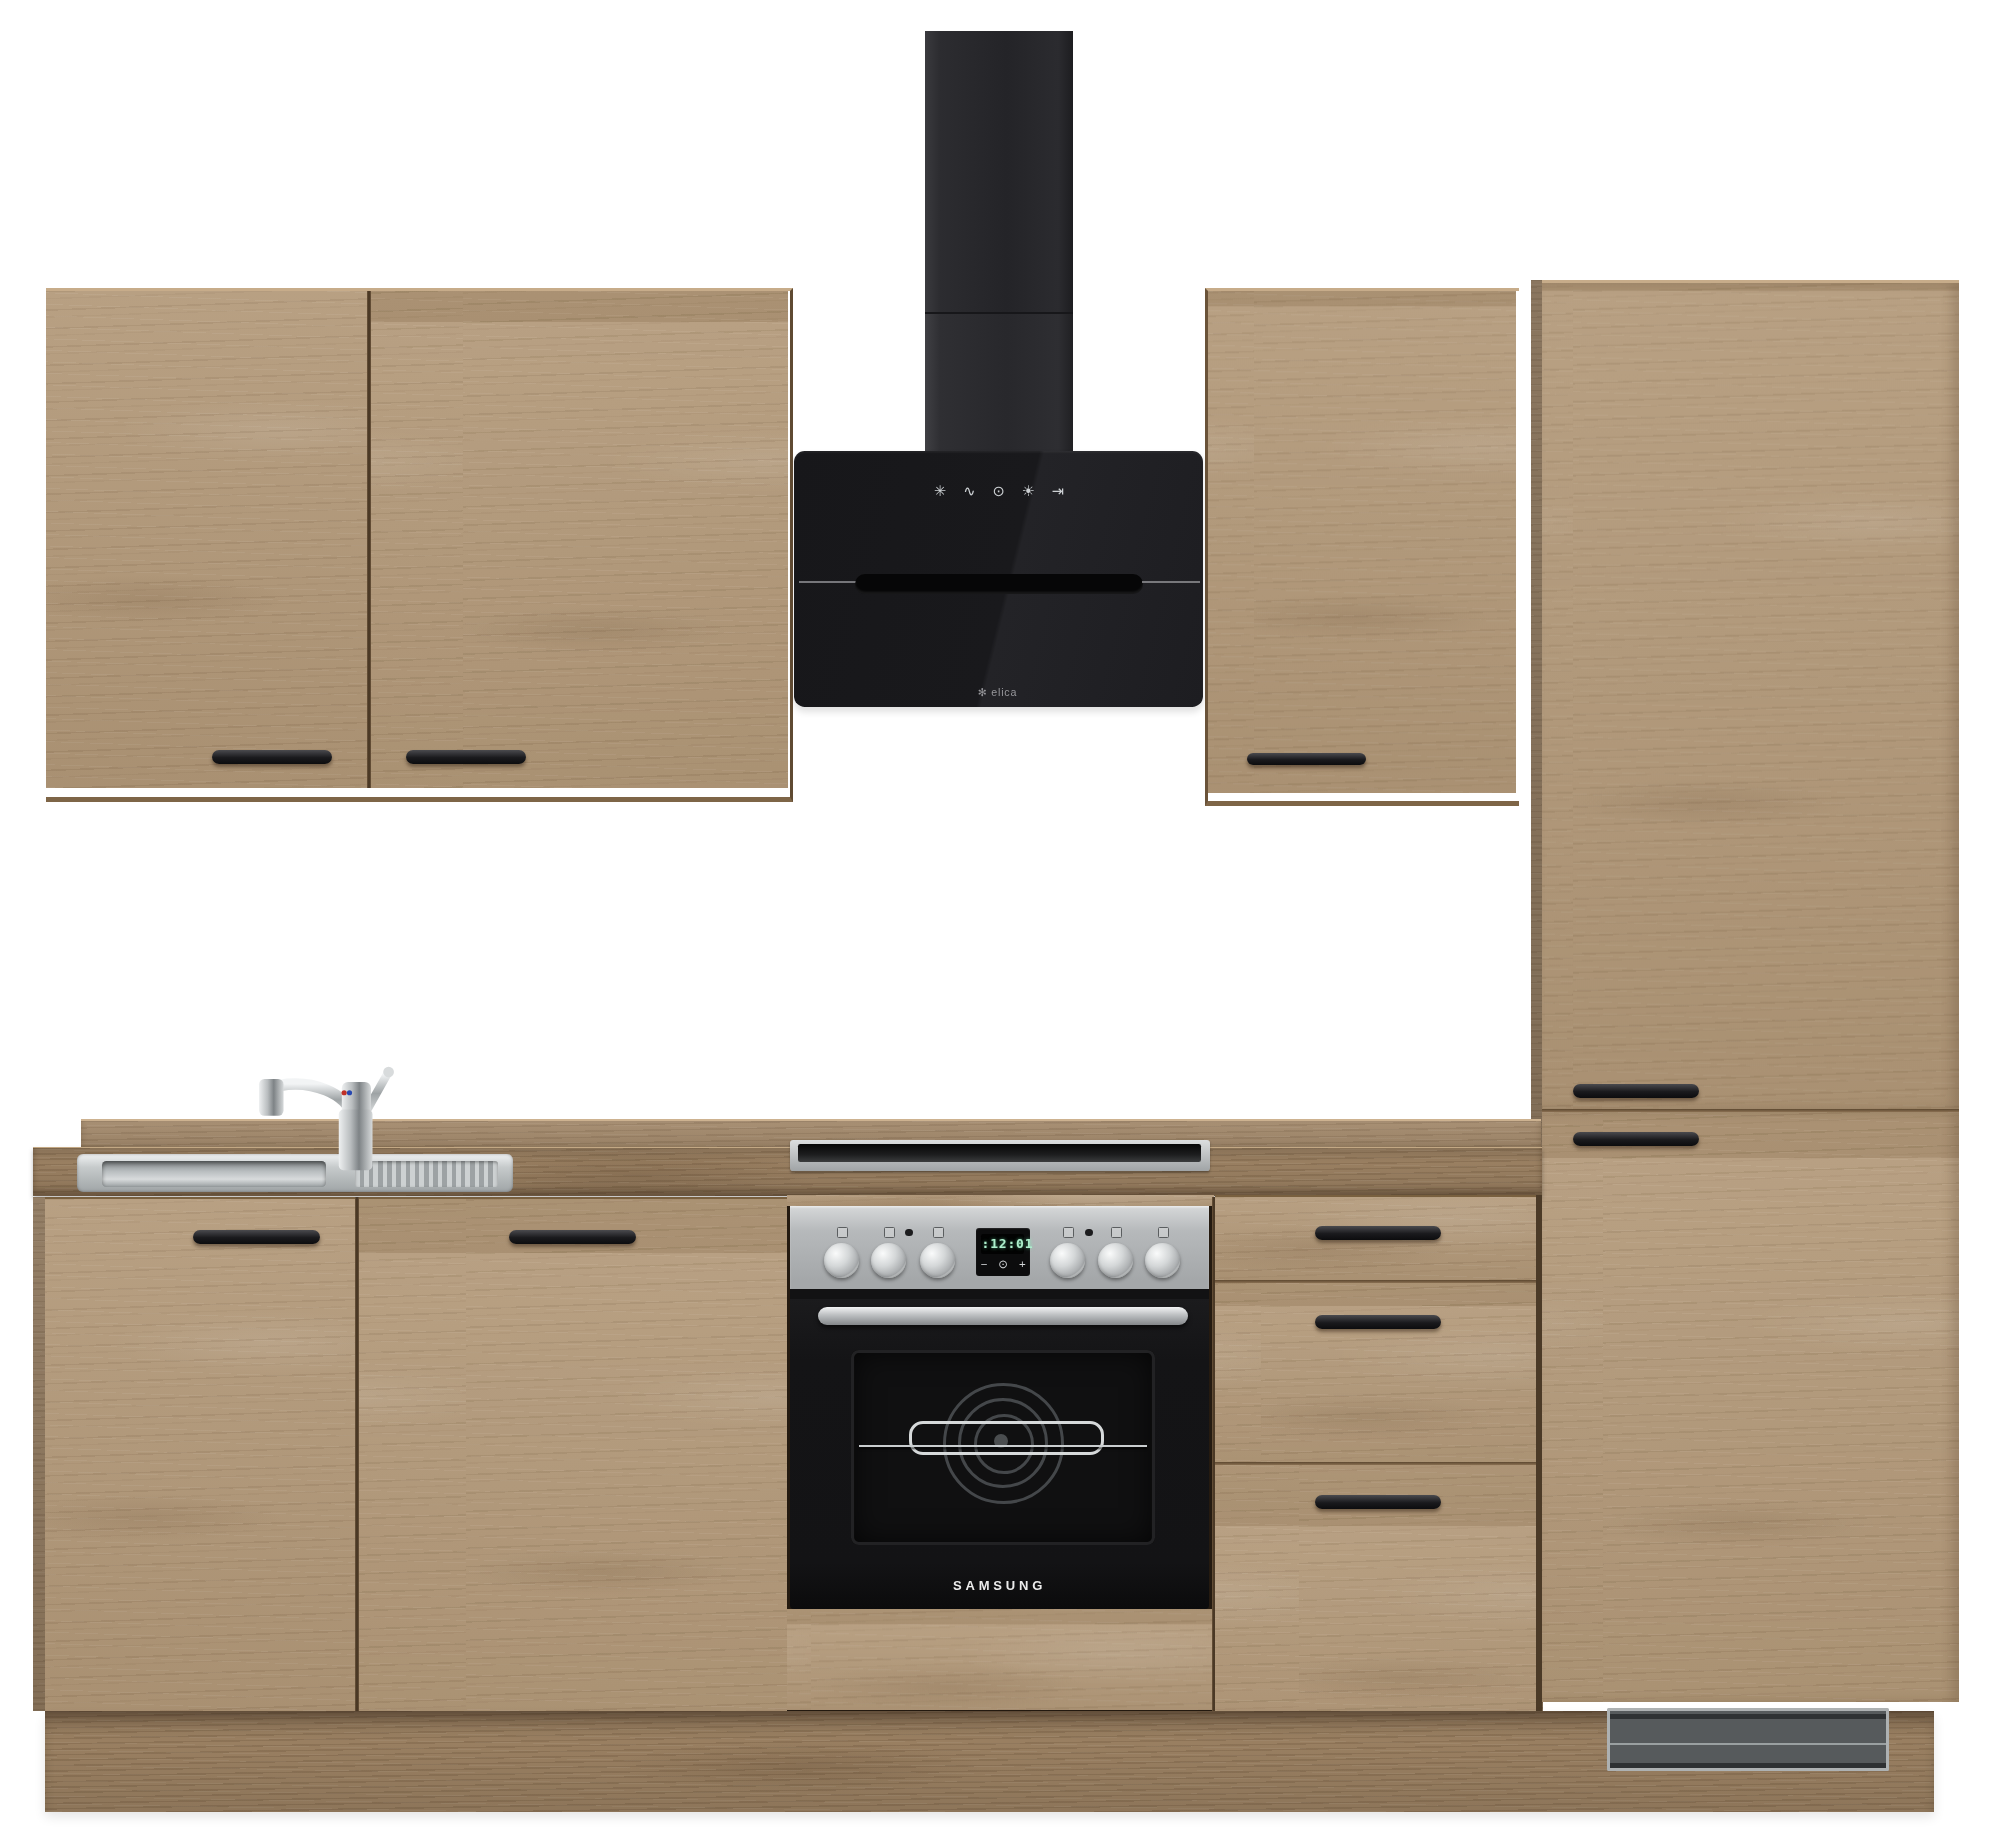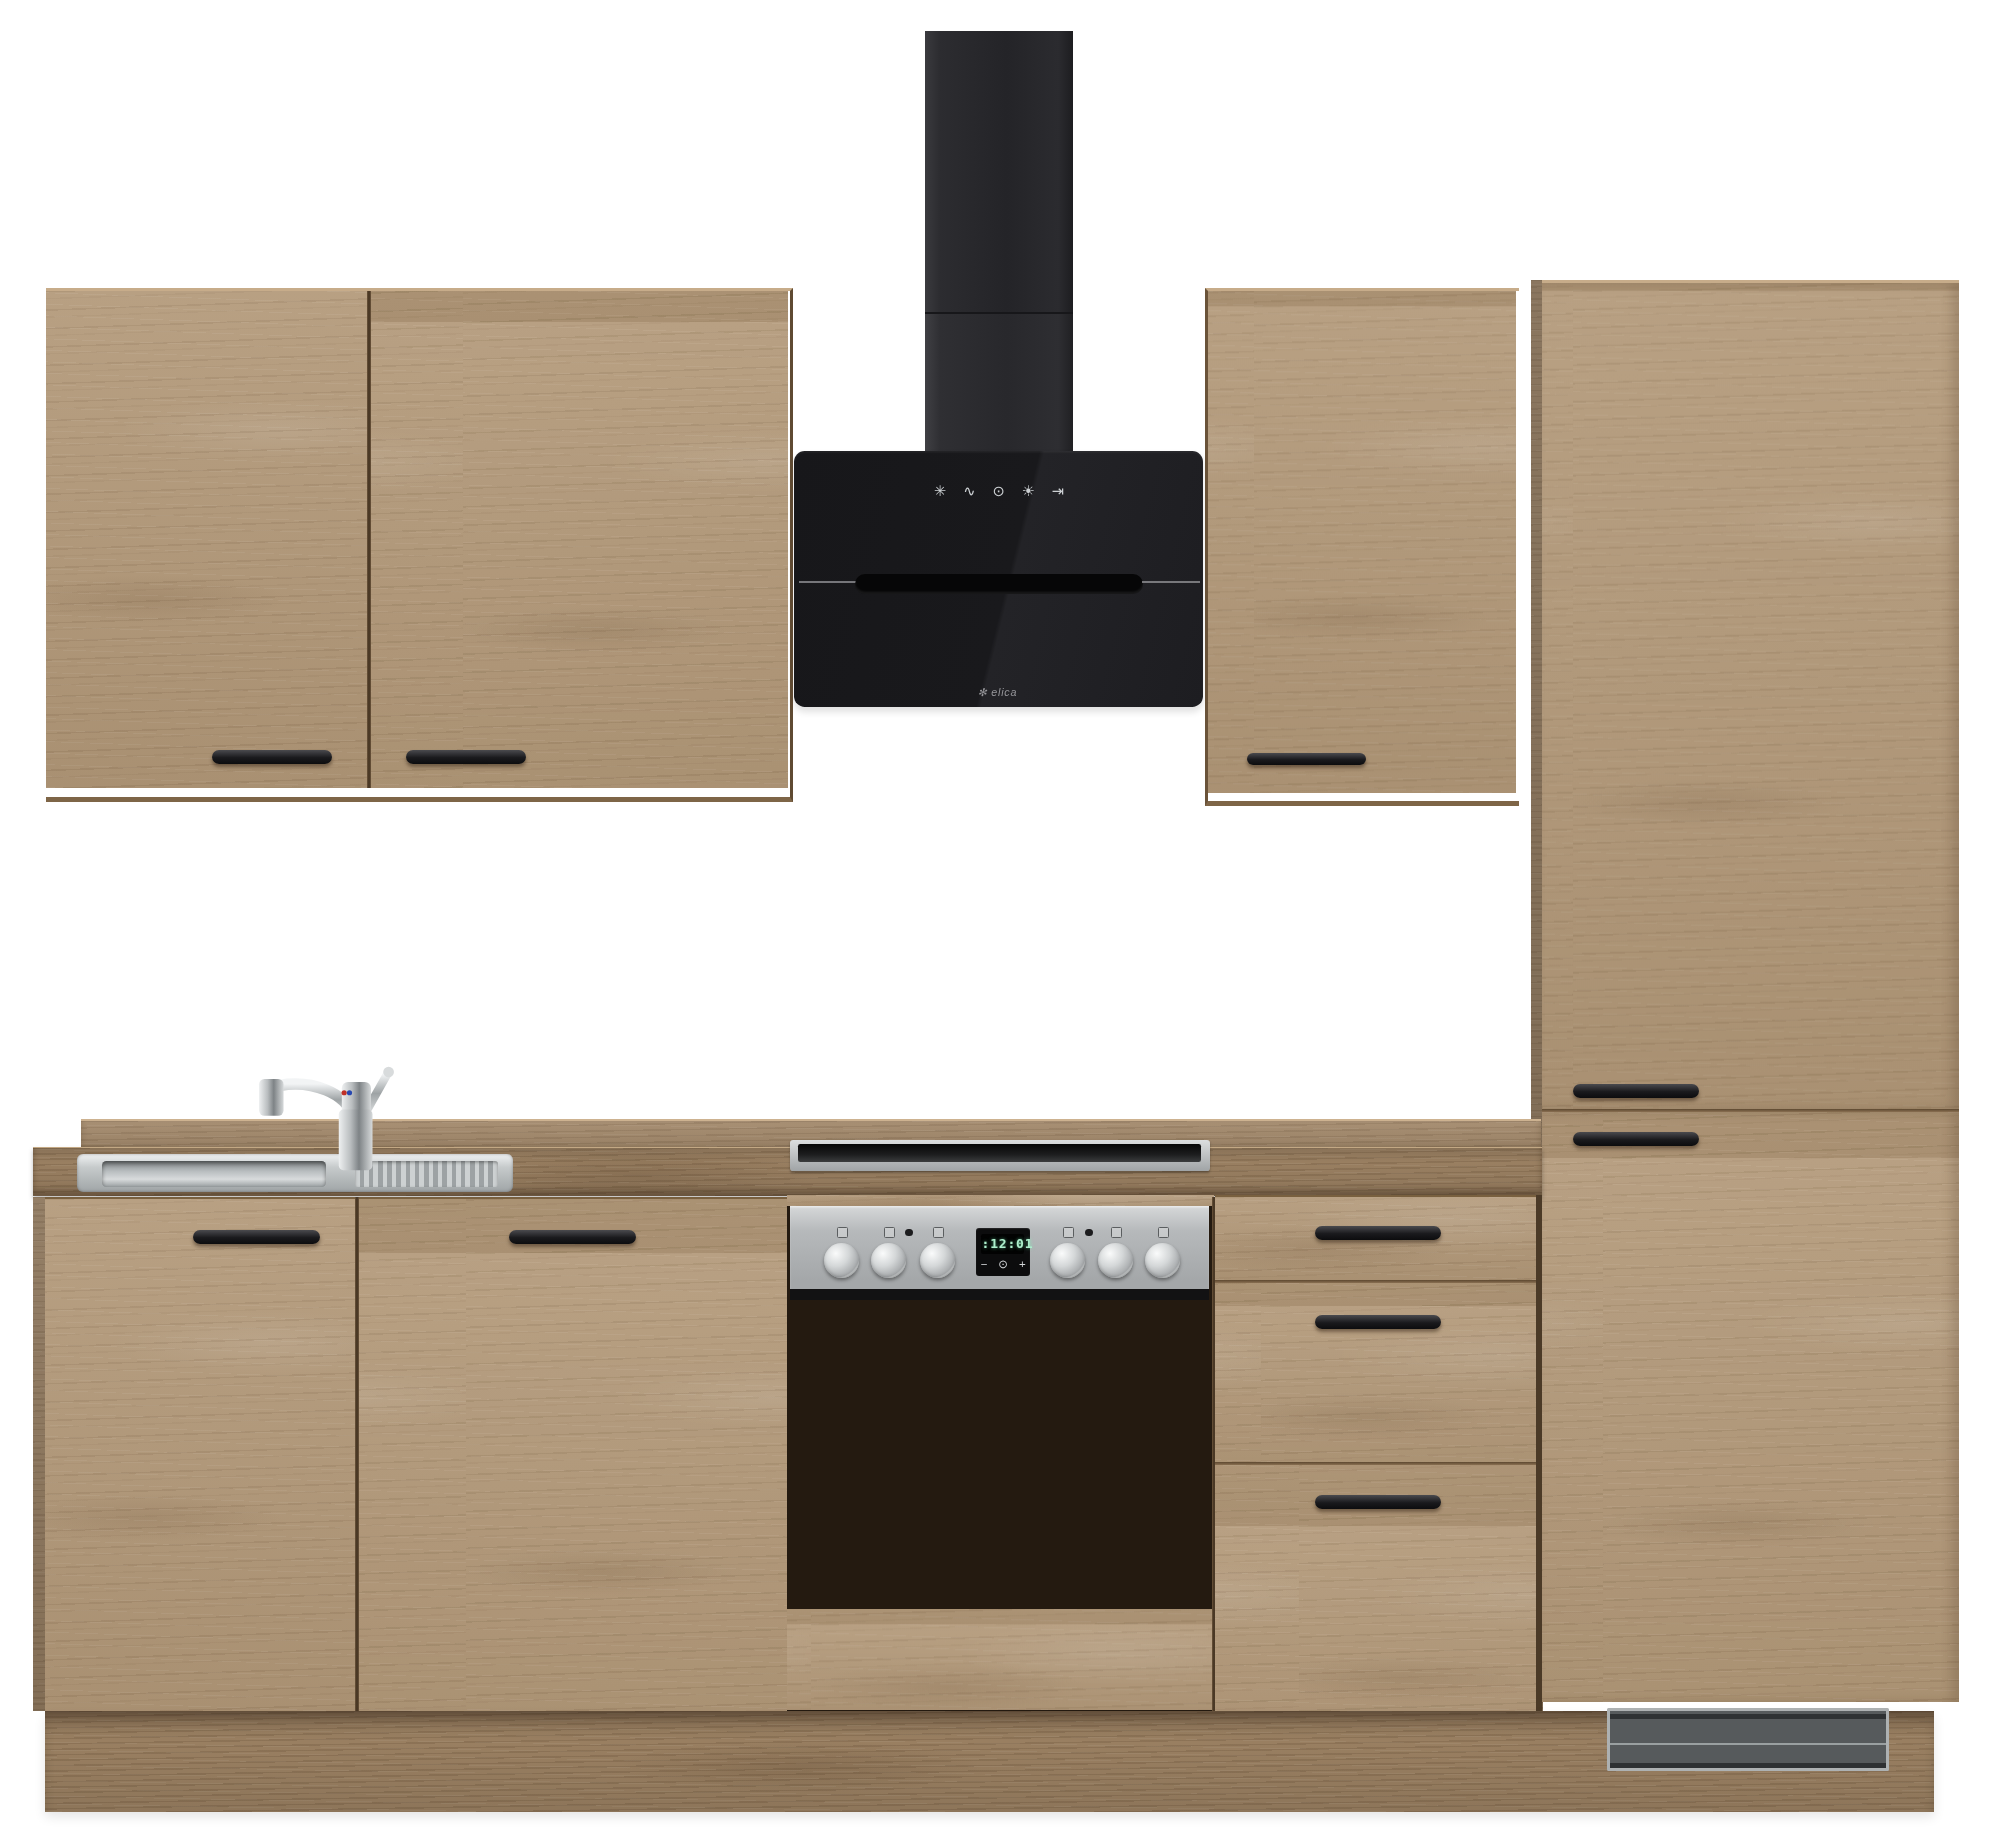--- a/index.html
+++ b/index.html
@@ -75,21 +75,21 @@
       <span>✳</span>
       <span>∿</span>
       <span>⊙</span>
       <span>☀</span>
       <span>⇥</span>
     </div>
     <div class="abs" style="left:5.4px;top:130px;width:58px;height:2.3px;background:#8e8e92;opacity:.8;"></div>
     <div class="abs" style="left:61px;top:123px;width:288px;height:20px;border-radius:10px;
                 background:#060607;box-shadow:inset 0 -2.3px 2.3px rgba(255,255,255,.08);"></div>
     <div class="abs" style="left:348px;top:130px;width:58px;height:2.3px;background:#8e8e92;opacity:.8;"></div>
-    <div class="abs brand-elica" style="left:127px;top:235px;width:153px;font-style:italic;">
+    <div class="abs brand-elica" style="left:127px;top:235px;width:153px;">
       <span>✻</span>
       <span>elica</span>
     </div>
   </div>
 
   <div class="abs" style="left:46px;top:288px;width:744px;height:506px;border-top:3.1px solid #c7ac8a;
               border-bottom:5.4px solid #7e6547;border-right:3.1px solid #5f4a32;">
     <div class="abs wood" style="left:0;top:0;width:321px;height:497px;"></div>
     <div class="seam-v" style="left:321px;top:0;height:497px;"></div>
     <div class="abs wood" style="left:325px;top:0;width:417px;height:497px;background-position:92px 31px;"></div>
@@ -199,20 +199,36 @@
         <div class="abs disp-btns" style="left:4.6px;top:29px;width:45px;height:15.3px;">
           <span>−</span>
           <span>⊙</span>
           <span>+</span>
         </div>
       </div>
     </div>
 
     <div class="abs" style="left:3.1px;top:94px;width:419px;height:10.7px;background:#121213;"></div>
 
+    <div class="abs" style="left:3.1px;top:104px;width:419px;height:310px;border-radius:0 0 3.8px 3.8px;
+                background:linear-gradient(180deg,#1b1b1d,#141416 20%,#131315 85%,#0b0b0c);">
+      <div class="abs" style="left:28px;top:7.7px;width:370px;height:18.4px;border-radius:9.2px;
+                  background:linear-gradient(180deg,#f2f3f4,#bcbfc1 45%,#84878a 100%);
+                  box-shadow:0 3.1px 4.6px rgba(0,0,0,.55);"></div>
+      <div class="abs" style="left:61px;top:51px;width:304px;height:195px;border-radius:7.7px;background:#101011;
+                  box-shadow:inset 0 0 0 3.1px #222224, inset 0 0 31px rgba(0,0,0,.8);">
+        <div class="fan-ring" style="left:92px;top:33px;width:115px;height:115px;"></div>
+        <div class="fan-ring" style="left:107px;top:48px;width:84px;height:84px;"></div>
+        <div class="fan-ring" style="left:123px;top:64px;width:54px;height:54px;"></div>
+        <div class="abs" style="left:143px;top:84px;width:14px;height:14px;border-radius:50%;background:#4a4d4f;"></div>
+        <div class="abs" style="left:58px;top:71px;width:189px;height:28px;border:3.1px solid #d6d9da;border-radius:14px;"></div>
+        <div class="abs" style="left:7.7px;top:95px;width:288px;height:2.3px;background:#c9cdcf;box-shadow:0 2.3px 1.5px rgba(0,0,0,.6);"></div>
+      </div>
+      <div class="abs brand-samsung" style="left:92px;top:279px;width:235px;">SAMSUNG</div>
+    </div>
 
     <div class="abs wood" style="left:0;top:414px;width:427px;height:101px;background-position:23px 15.3px;"></div>
   </div>
 
   <div class="seam-v" style="left:1212px;top:1197px;height:514px;"></div>
   <div class="abs" style="left:1215px;top:1195px;width:321px;height:516px;border-top:2.3px solid #79603f;">
     <div class="abs wood" style="left:0;top:0;width:321px;height:83px;"></div>
     <div class="seam-h" style="left:0;top:83px;width:321px;"></div>
     <div class="abs wood" style="left:0;top:86px;width:321px;height:179px;background-position:46px 23px;"></div>
     <div class="seam-h" style="left:0;top:265px;width:321px;"></div>

